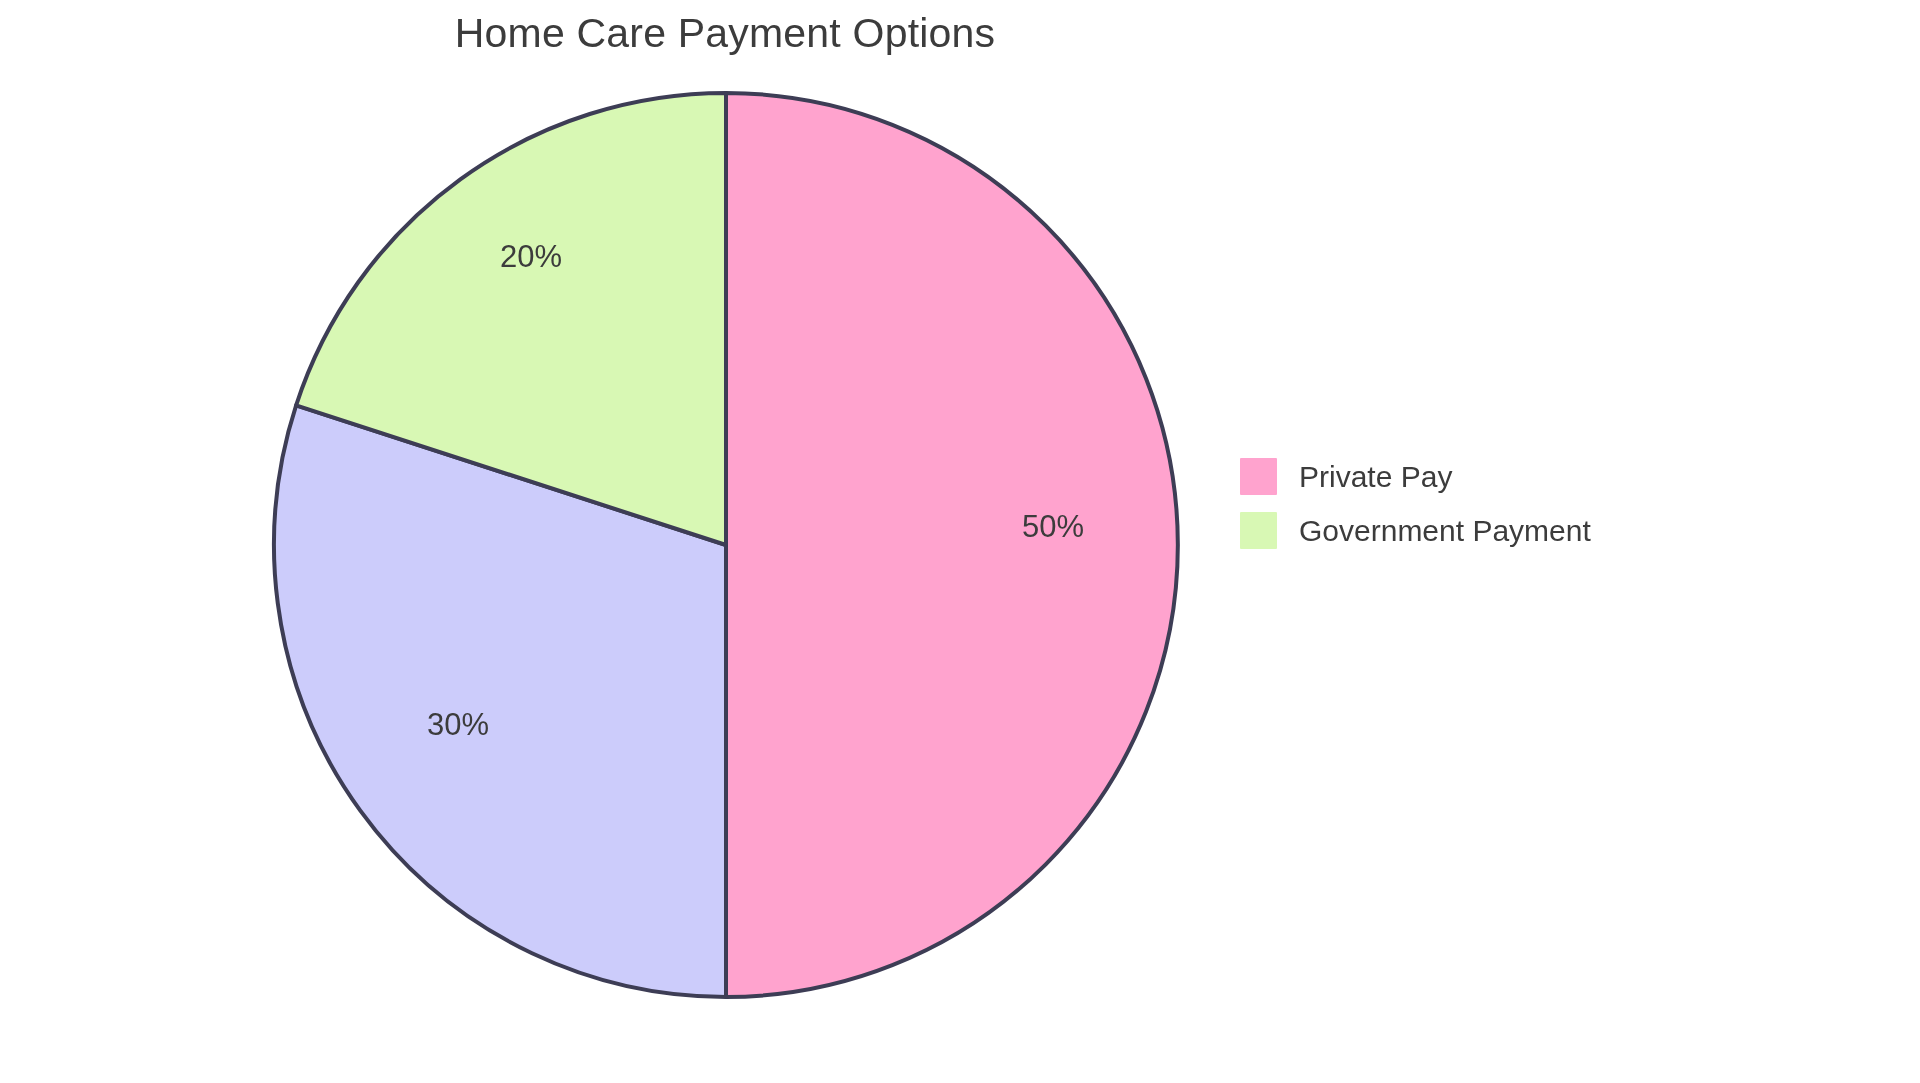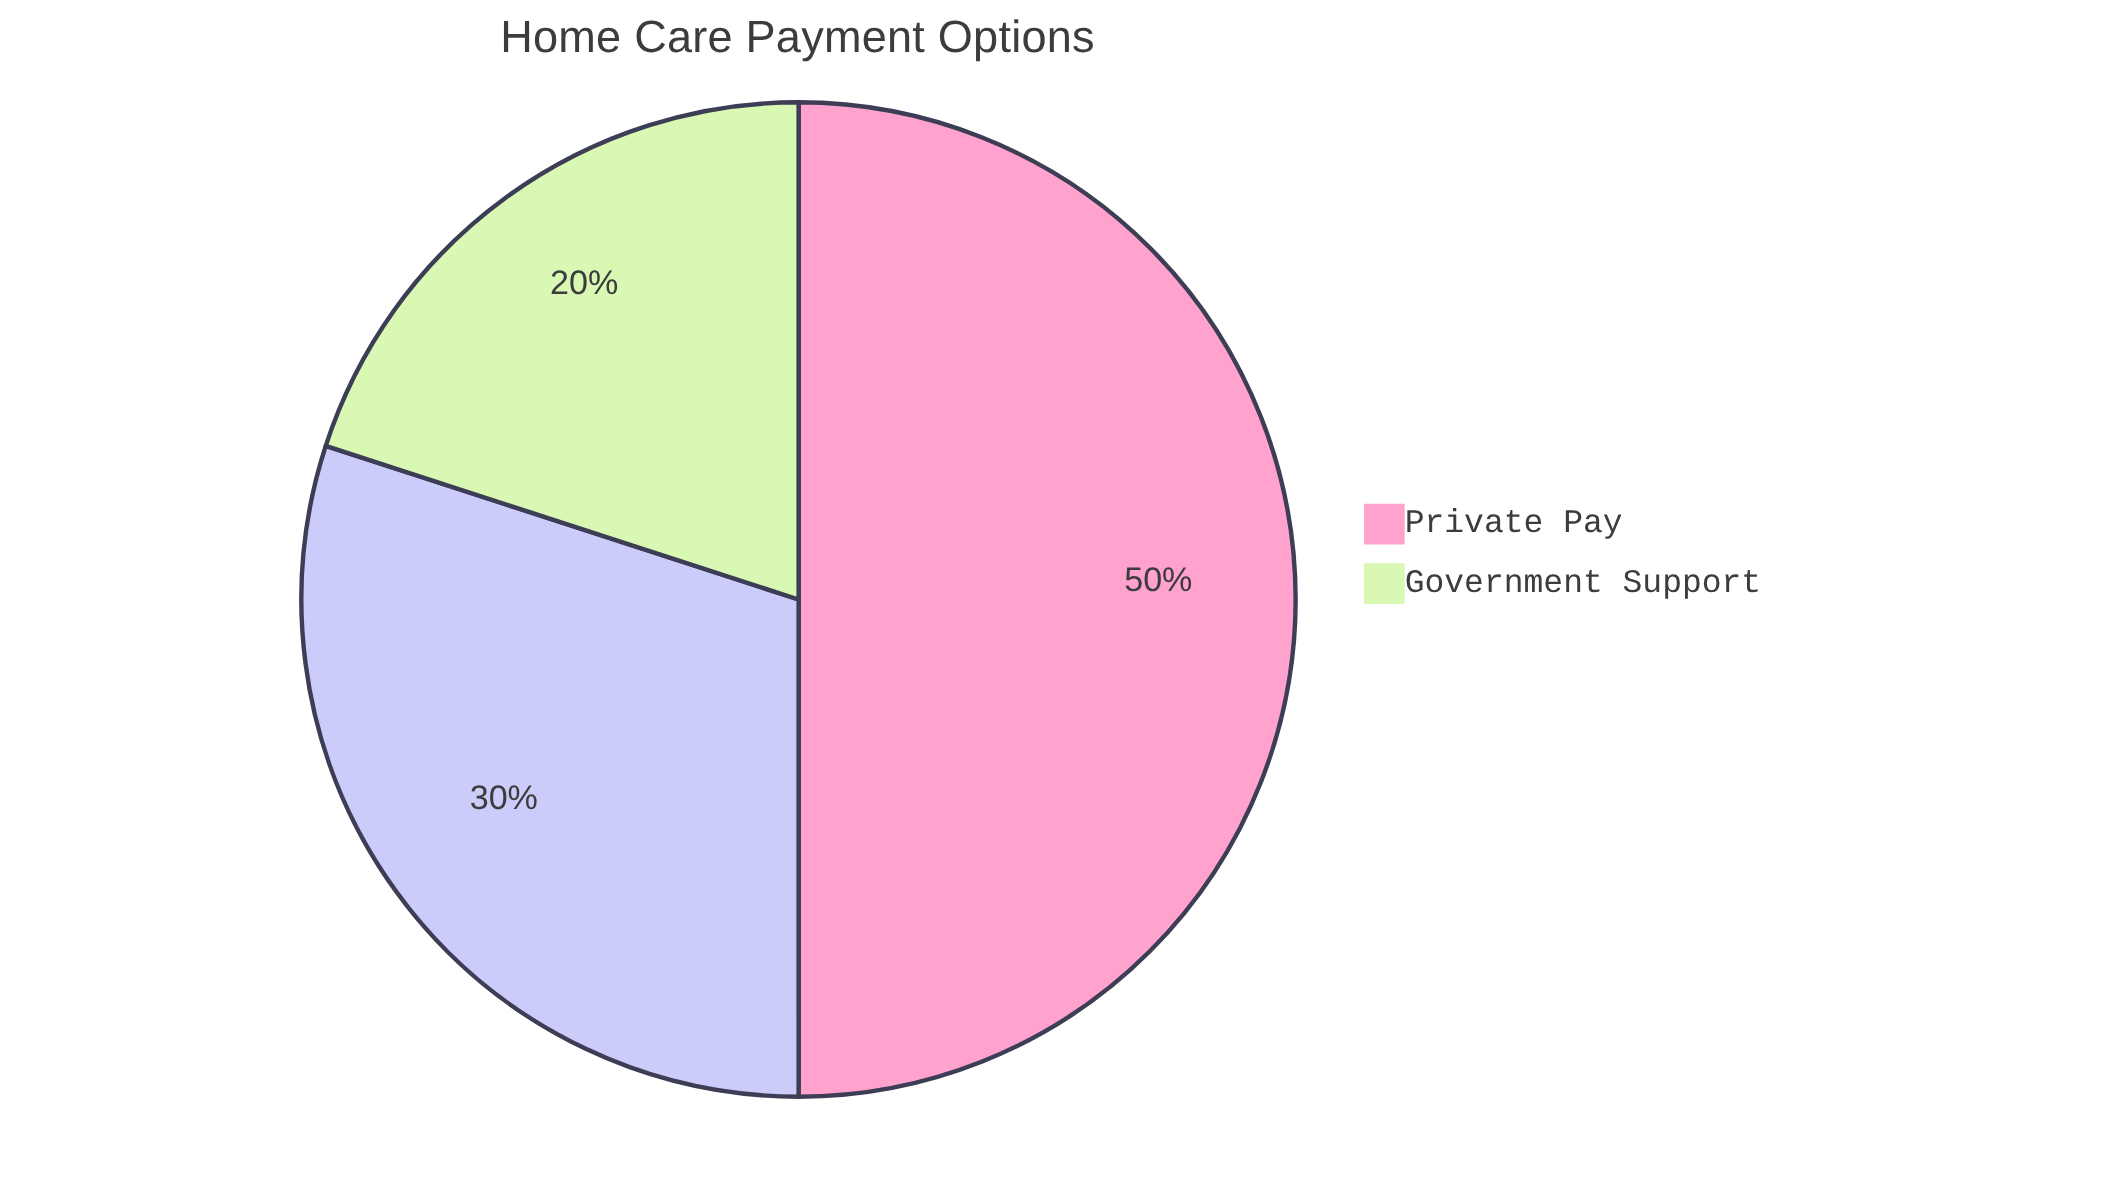--- a/index.html
+++ b/index.html
@@ -78,26 +78,26 @@
     align-items: center;
     height: 37px;
   }
   .legend-swatch {
     width: 37px;
     height: 37px;
     flex: 0 0 37px;
     border-radius: 1px;
   }
   .legend-label {
+    margin-left: 22px;
     font-size: 30px;
     font-weight: 400;
     color: #3c3c3c;
     white-space: nowrap;
     line-height: 1;
-    font-family: Liberation Mono, monospace;
   }
 </style>
 </head>
 <body>
 
 <div id="figure">
 
   <div id="chart-title">Home Care Payment Options</div>
 
   <div id="pie-wrap">
@@ -115,17 +115,17 @@
     </svg>
   </div>
 
   <div id="legend">
       <div class="legend-row">
         <span class="legend-swatch" style="background: rgb(255, 163, 206);"></span>
         <span class="legend-label">Private Pay</span>
       </div>
       <div class="legend-row">
         <span class="legend-swatch" style="background: rgb(216, 248, 180);"></span>
-        <span class="legend-label">Government Support</span>
+        <span class="legend-label">Government Payment</span>
       </div>
     </div>
 
 </div>
 
 </body></html>

